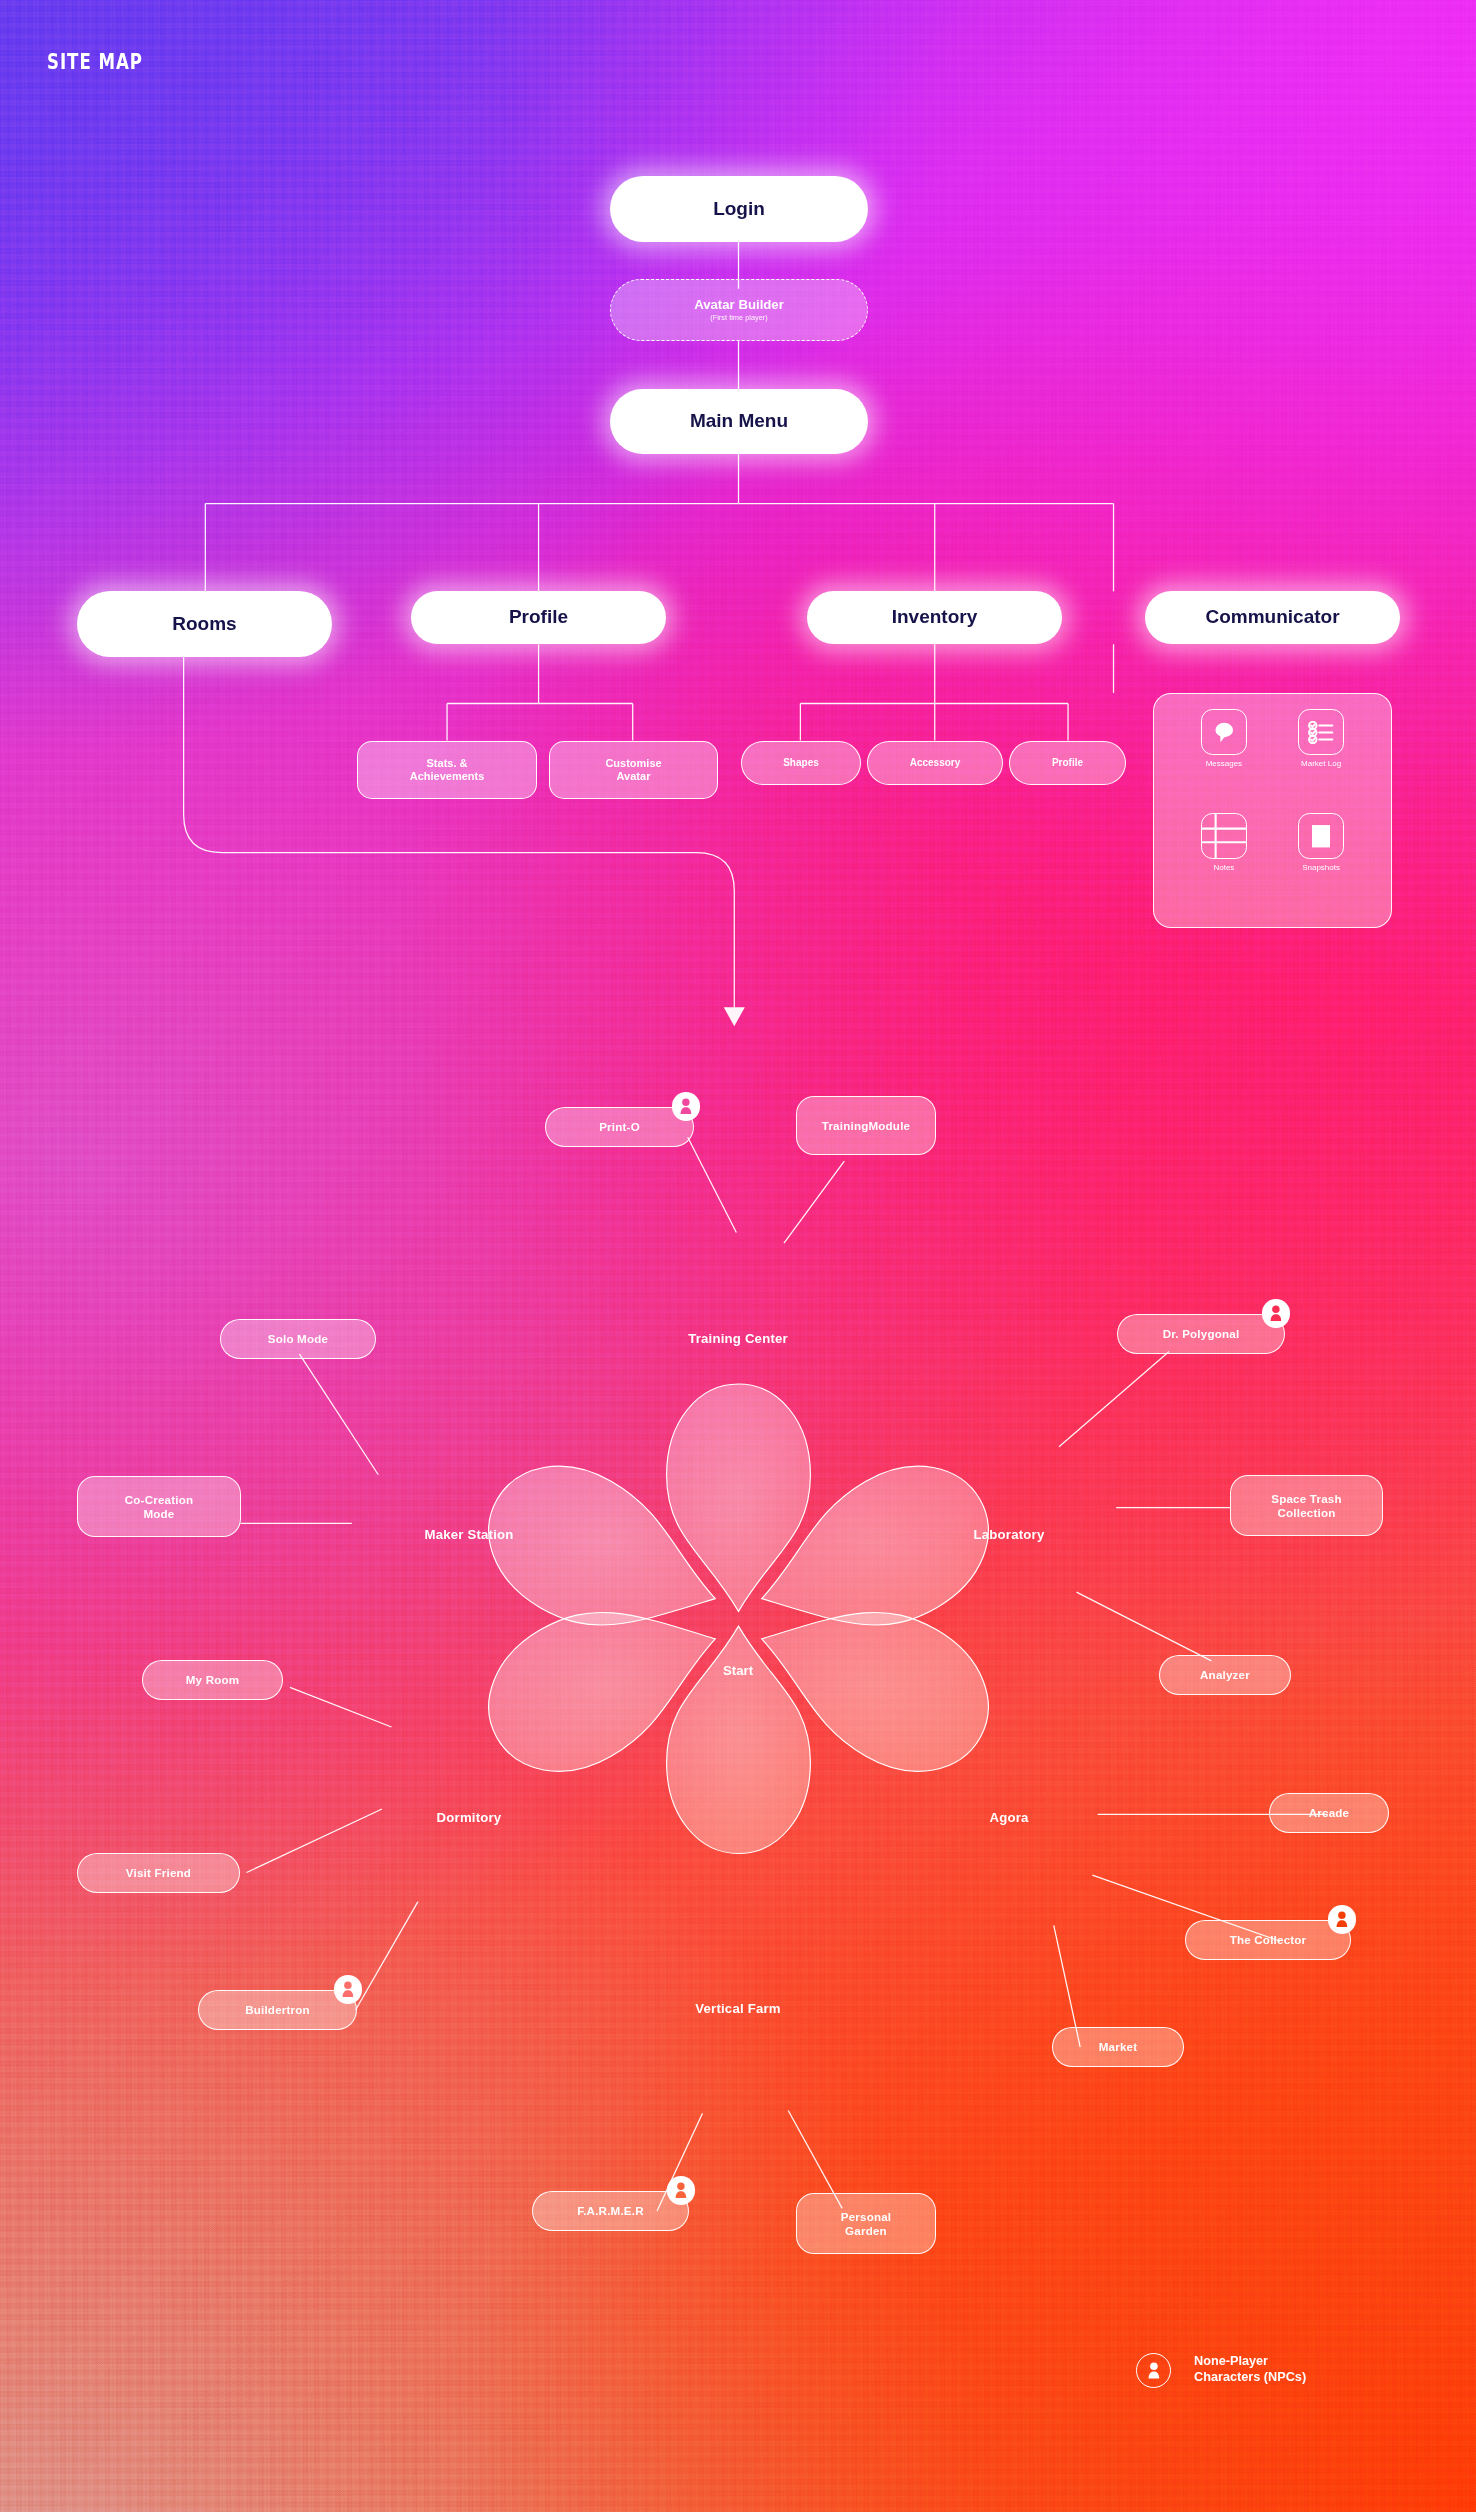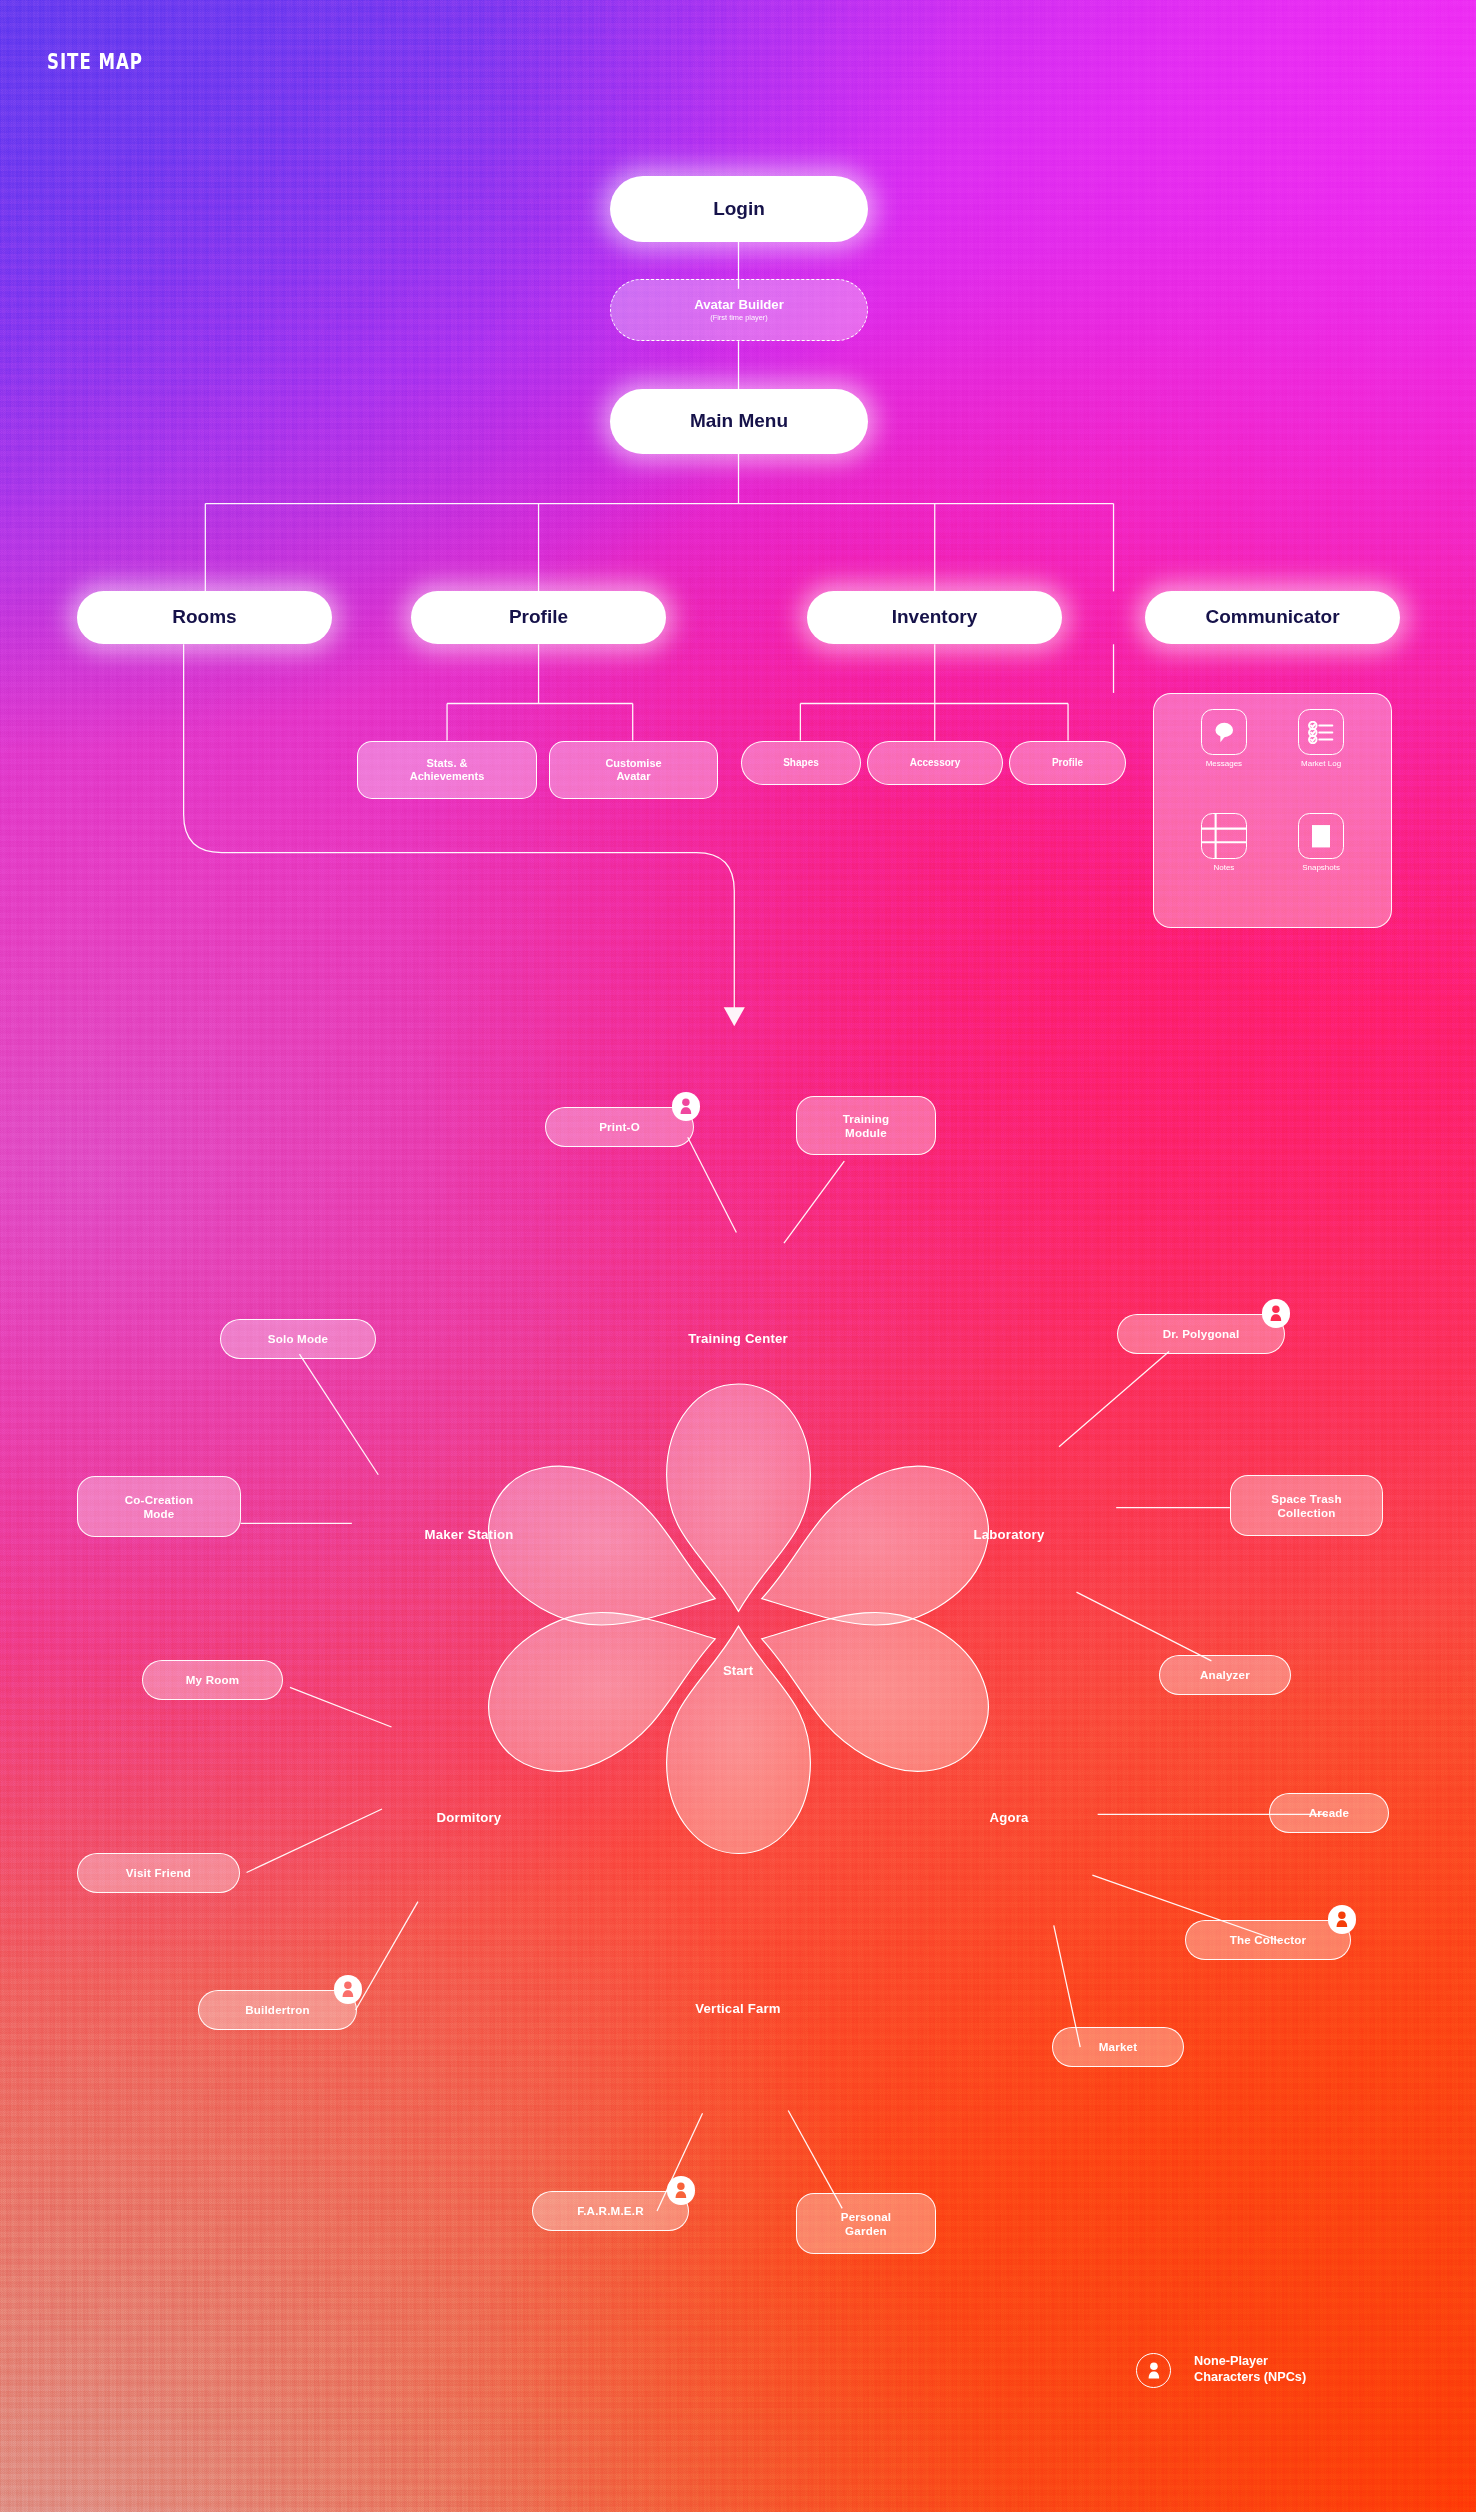--- a/index.html
+++ b/index.html
@@ -278,21 +278,21 @@
 
   <div class="node pill-solid lg" style="left:610px;top:176px;width:258px;height:66px;">Login</div>
 
   <div class="node pill-dashed" style="left:610px;top:279px;width:258px;height:62px;font-size:13.2px;">
     <span>Avatar Builder</span>
     <span class="sub">(First time player)</span>
   </div>
 
   <div class="node pill-solid lg" style="left:610px;top:389px;width:258px;height:65px;">Main Menu</div>
 
-  <div class="node pill-solid lg" style="left:77px;top:591px;width:255px;height:53px;">Rooms</div>
+  <div class="node pill-solid lg" style="left:77px;top:591px;width:255px;height:66px;">Rooms</div>
   <div class="node pill-solid lg" style="left:411px;top:591px;width:255px;height:53px;">Profile</div>
   <div class="node pill-solid lg" style="left:807px;top:591px;width:255px;height:53px;">Inventory</div>
   <div class="node pill-solid lg" style="left:1145px;top:591px;width:255px;height:53px;">Communicator</div>
 
   <div class="node chip" style="left:357px;top:741px;width:180px;height:58px;flex-direction:column;">
     <span>Stats. &amp;</span>
     <span>Achievements</span>
   </div>
   <div class="node chip" style="left:549px;top:741px;width:169px;height:58px;flex-direction:column;">
     <span>Customise</span>
@@ -365,21 +365,21 @@
 
   <div class="node sat" style="left:545px;top:1107px;width:149px;height:40px;">
     <span>Print-O</span>
     <span class="npc-badge" style="right:-7.4px;top:-16px;">
       <svg viewBox="0 0 26 30" fill="#f0479f">
           <circle cx="13" cy="8" r="7"></circle>
           <path d="M3,30 C3,21 8,17.5 13,17.5 C18,17.5 23,21 23,30 Z"></path>
         </svg>
     </span>
   </div>
-  <div class="node sat two" style="left:796px;top:1096px;width:140px;height:59px;flex-direction:column;">
+  <div class="node sat two" style="left:796px;top:1096px;width:140px;height:59px;">
     <span>Training</span>
     <span>Module</span>
   </div>
 
   <div class="node sat" style="left:1117px;top:1314px;width:168px;height:40px;">
     <span>Dr. Polygonal</span>
     <span class="npc-badge" style="right:-6.3px;top:-16px;">
       <svg viewBox="0 0 26 30" fill="#fb2d52">
           <circle cx="13" cy="8" r="7"></circle>
           <path d="M3,30 C3,21 8,17.5 13,17.5 C18,17.5 23,21 23,30 Z"></path>

